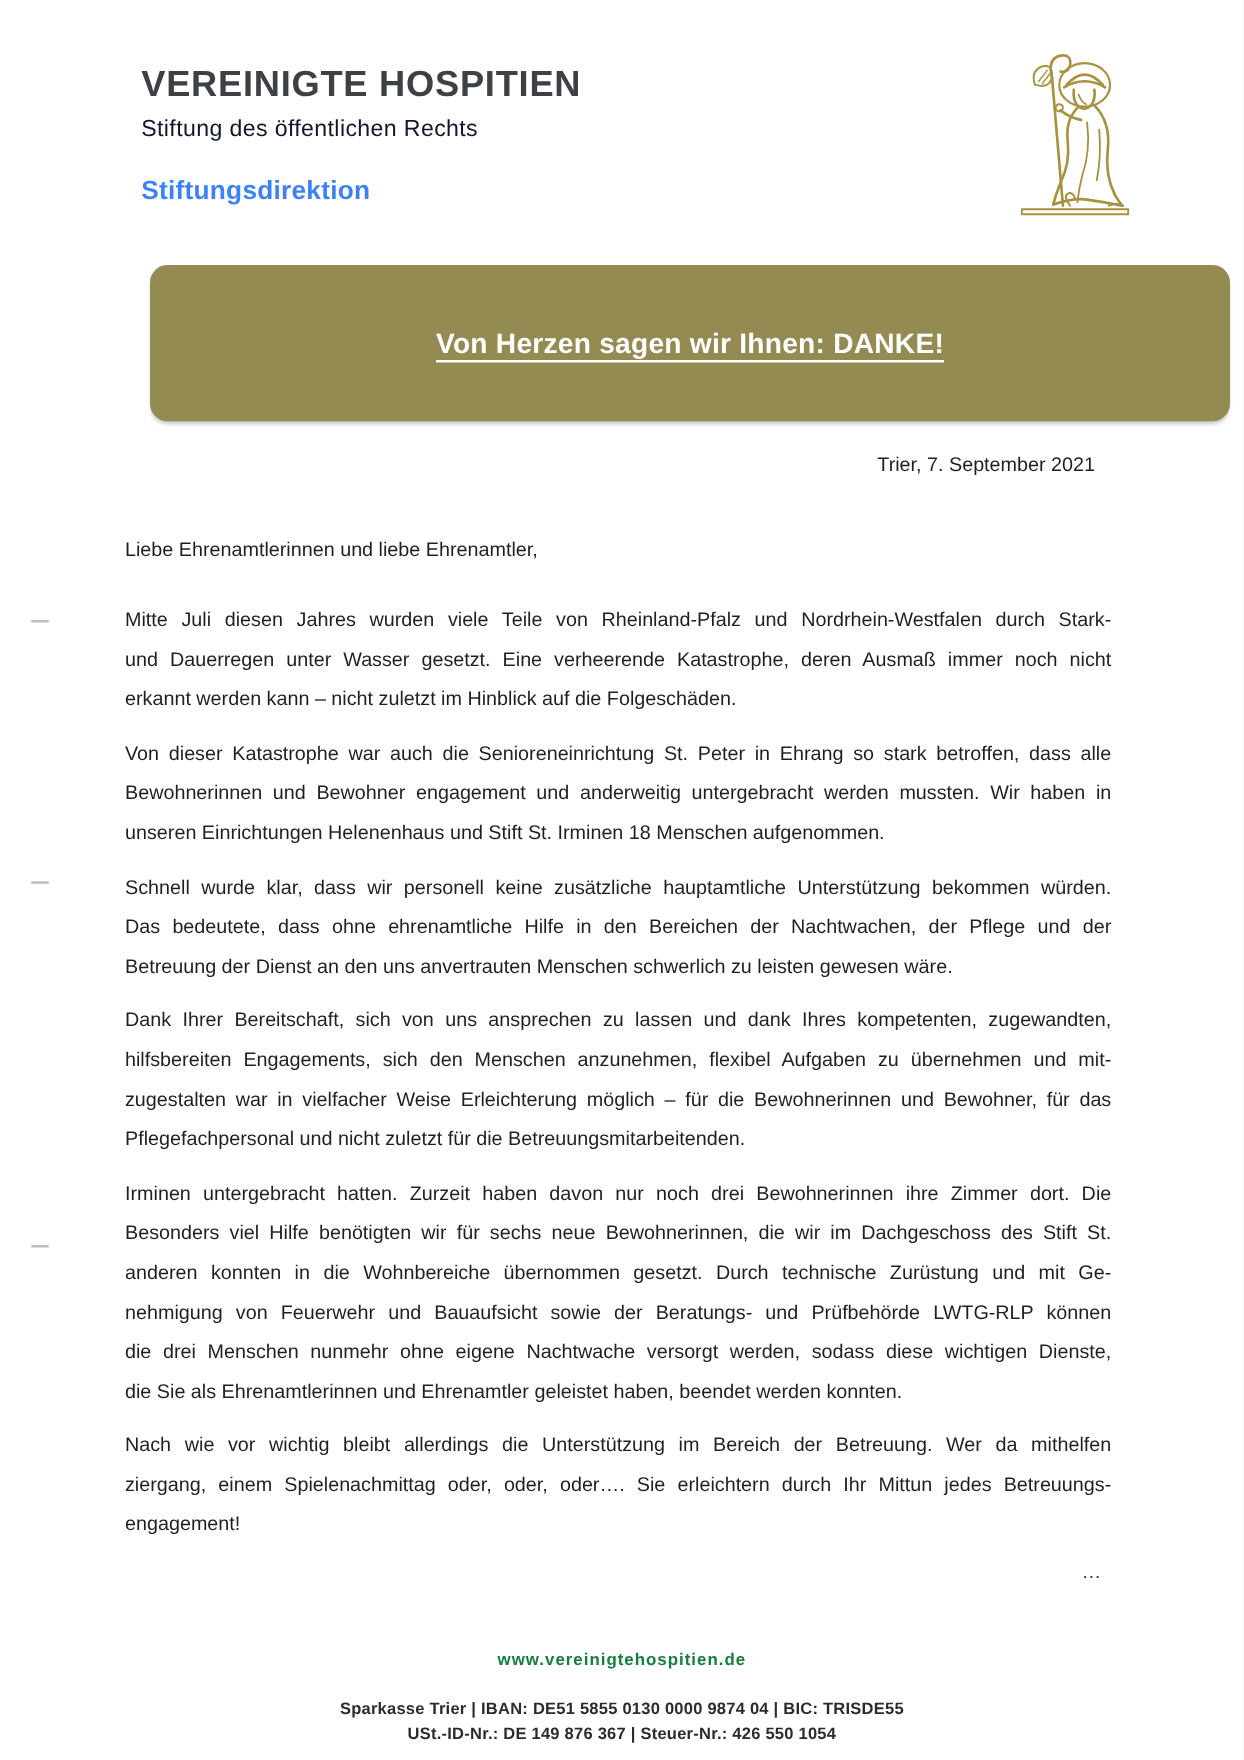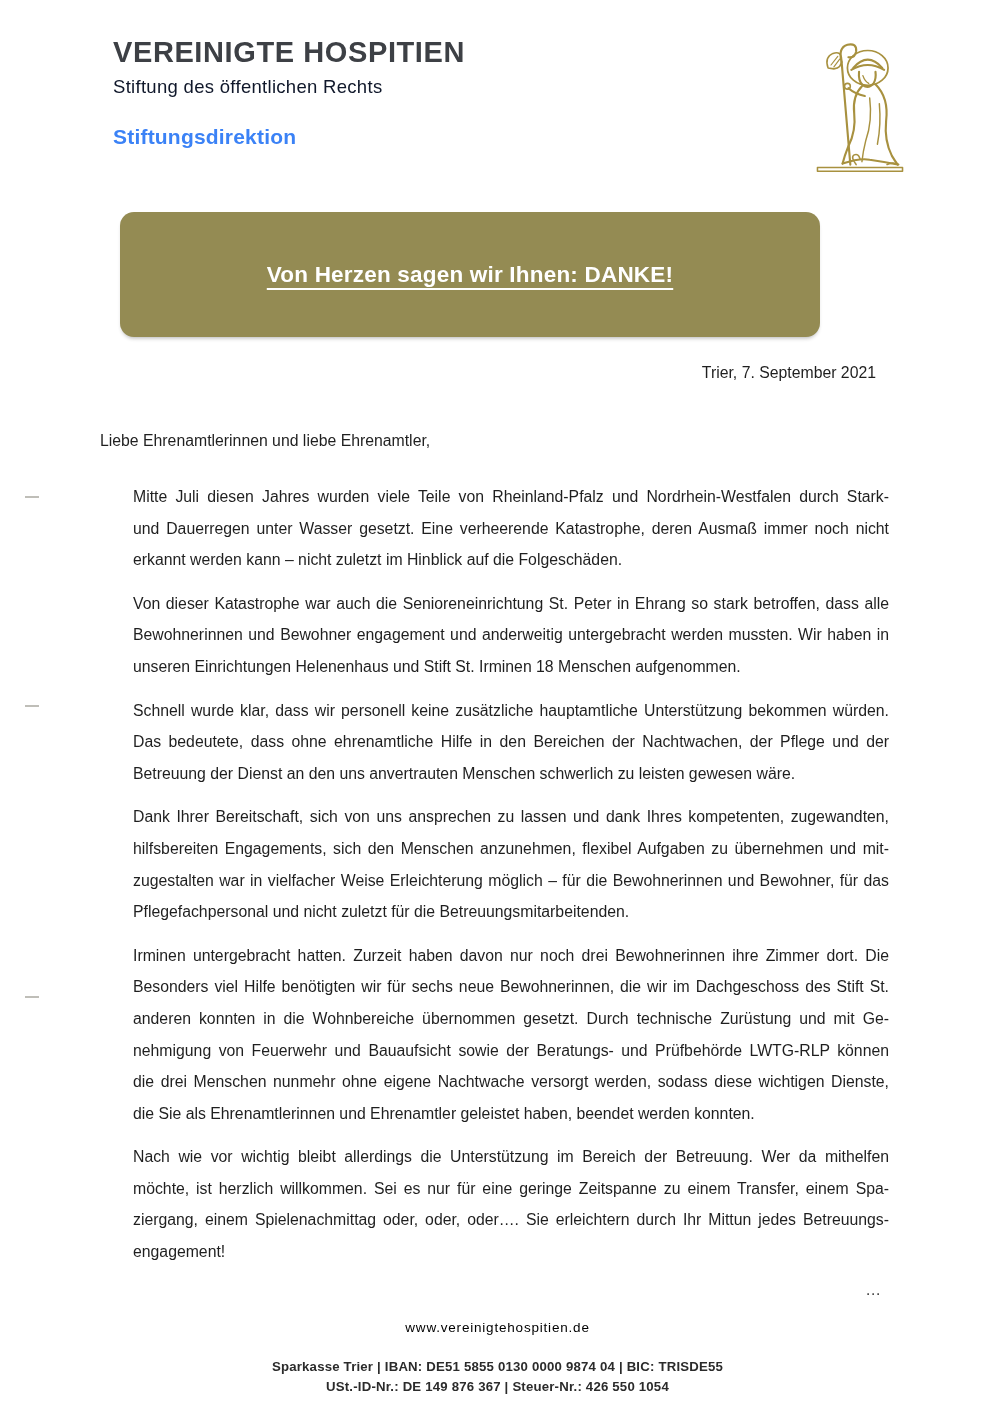--- a/index.html
+++ b/index.html
@@ -14,36 +14,36 @@
   }
 
   
   .fold-mark{
     position:absolute;left:25px;width:14px;height:2px;
     background:#a9a8a0;opacity:.75;
   }
   .fm1{top:496px;} .fm2{top:705px;} .fm3{top:996px;}
 
   
-  .brand{position:absolute;left:113px;top:36px;}
+  .brand{position:absolute;left:113px;top:52px;}
   .org-title{
     margin:0;font-size:29px;font-weight:bold;letter-spacing:.6px;
     color:#3d4045;
   }
   .org-subtitle{
     margin-top:7px;font-size:18.5px;color:#0f172a;letter-spacing:.3px;
   }
   .org-dept{
     margin-top:27px;font-size:21px;font-weight:bold;color:#3b82f6;letter-spacing:.2px;
   }
   .logo{position:absolute;left:810px;top:36px;width:100px;height:145px;}
 
   
   .banner{
-    position:absolute;left:120px;top:212px;width:700px;height:125px;
+    position:absolute;left:120px;top:212px;width:864px;height:125px;
     background:#948b53;border-radius:14px;
     display:flex;align-items:center;justify-content:center;
     box-shadow:0 3px 4px -2px rgba(0,0,0,.3);
   }
   .banner-title{
     color:#ffffff;font-size:22.5px;font-weight:bold;letter-spacing:.2px;
     text-decoration:underline;
     text-underline-offset:6px;
     text-decoration-thickness:2px;
   }
@@ -54,29 +54,28 @@
     margin-top:20px;text-align:right;padding-right:13px;line-height:32px;
   }
   .salutation{margin-top:36px;line-height:32px;}
   .body .para{margin-top:12px;}
   .body .para:first-child{margin-top:24px;}
   .line{
     line-height:31.6px;
     text-align:justify;
     text-align-last:justify;
     white-space:nowrap;
-    margin-left:33px;
   }
   .line.last{text-align-last:left;}
   .continuation{margin-top:6px;text-align:right;padding-right:8px;line-height:31.6px;color:#3a3a3a;}
 
   
   .footer{position:absolute;left:0;right:0;top:1320px;text-align:center;}
   .footer-web{
-    font-size:13.5px;font-weight:400;color:#000000;letter-spacing:.8px;
+    font-size:13.5px;font-weight:700;color:#15803d;letter-spacing:.8px;
   }
   .footer-bank{
     margin-top:24px;font-size:13.2px;font-weight:bold;color:#2b2b2b;letter-spacing:.2px;
   }
   .footer-tax{
     margin-top:5px;font-size:13.2px;font-weight:bold;color:#2b2b2b;letter-spacing:.2px;
   }
 </style>
 </head>
 <body>
@@ -158,21 +157,20 @@
         <div class="para">
           <div class="line">Irminen untergebracht hatten. Zurzeit haben davon nur noch drei Bewohnerinnen ihre Zimmer dort. Die</div>
           <div class="line">Besonders viel Hilfe benötigten wir für sechs neue Bewohnerinnen, die wir im Dachgeschoss des Stift St.</div>
           <div class="line">anderen konnten in die Wohnbereiche übernommen gesetzt. Durch technische Zurüstung und mit Ge-</div>
           <div class="line">nehmigung von Feuerwehr und Bauaufsicht sowie der Beratungs- und Prüfbehörde LWTG-RLP können</div>
           <div class="line">die drei Menschen nunmehr ohne eigene Nachtwache versorgt werden, sodass diese wichtigen Dienste,</div>
           <div class="line last">die Sie als Ehrenamtlerinnen und Ehrenamtler geleistet haben, beendet werden konnten.</div>
         </div>
         <div class="para">
           <div class="line">Nach wie vor wichtig bleibt allerdings die Unterstützung im Bereich der Betreuung. Wer da mithelfen</div>
-          <div class="line">möchte, ist herzlich willkommen. Sei es nur für eine geringe Zeitspanne zu einem Transfer, einem Spa-</div>
           <div class="line">ziergang, einem Spielenachmittag oder, oder, oder…. Sie erleichtern durch Ihr Mittun jedes Betreuungs-</div>
           <div class="line last">engagement!</div>
         </div>
       </div>
     <div class="continuation">…</div>
   </main>
 
   <footer class="footer">
     <div class="footer-web">www.vereinigtehospitien.de</div>
     <div class="footer-bank">Sparkasse Trier  |  IBAN: DE51 5855 0130 0000 9874 04  |  BIC: TRISDE55</div>

